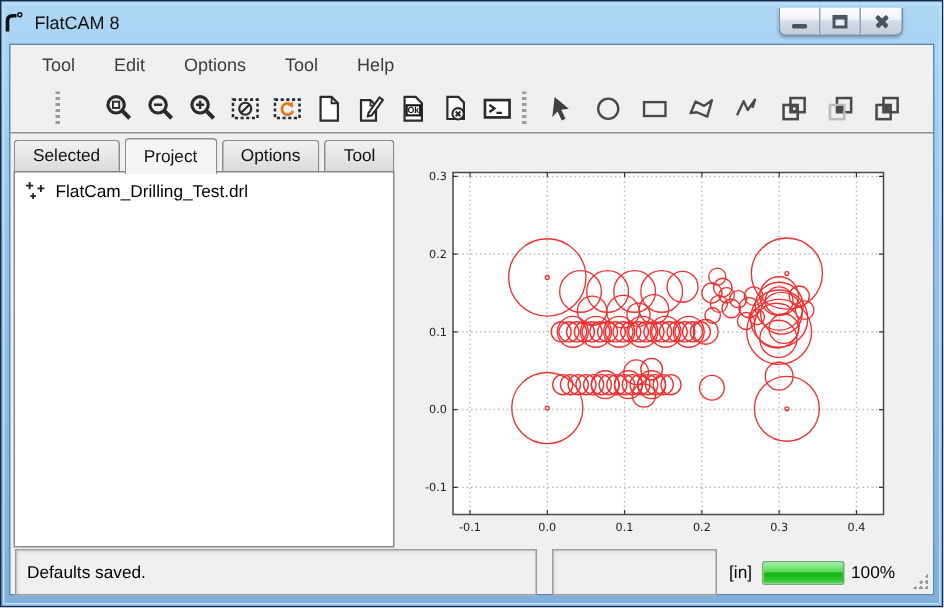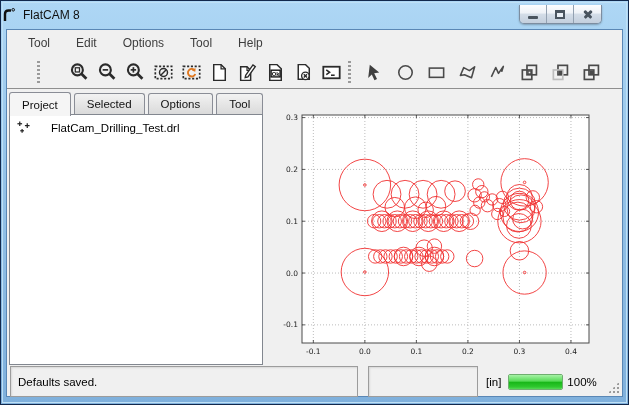--- a/index.html
+++ b/index.html
@@ -44,21 +44,21 @@
   .tool-group.right{gap:5px;margin-left:6px;}
   .tbtn{width:26px;height:26px;display:flex;align-items:center;justify-content:center;border-radius:2px;}
   
   .tabbar{display:flex;align-items:flex-end;height:25px;padding-left:2px;margin-top:1px;}
   .tab{font-size:11.5px;color:#111;padding:4px 12px 5px 12px;margin-right:3px;
     background:linear-gradient(180deg,#f2f2f2,#d9d9d9);
     border:1px solid #8a8d96;border-bottom:none;border-radius:3px 3px 0 0;}
   .tab.active{background:#f5f5f5;padding-top:6px;margin-bottom:-1px;z-index:2;position:relative;}
   
   .tree{position:absolute;left:2px;top:84px;width:254px;bottom:31px;background:#ffffff;border:1px solid #82878f;}
-  .tree-item{display:flex;align-items:center;gap:20px;padding:5px 4px 0 6px;font-size:11.5px;color:#000;}
+  .tree-item{display:flex;align-items:center;gap:6px;padding:5px 4px 0 6px;font-size:11.5px;color:#000;}
   
   .plot{position:absolute;left:262px;top:75px;width:352px;height:260px;background:#f0f0f0;}
   
   .statusbar{position:absolute;left:0;right:0;bottom:0;height:29px;display:flex;align-items:center;padding:0 3px;font-size:11.5px;color:#000;}
   .sunken{height:31px;border:1px solid #9c9c9c;box-shadow:inset 1px 1px 2px rgba(0,0,0,.10);
     background:#f0f0f0;display:flex;align-items:center;padding:12px 7px;}
   .sb-msg{width:348px;}
   .sb-empty{width:110px;margin-left:10px;}
   .sb-units{margin-left:8px;text-align:center;}
   .progress{width:55px;height:16px;margin-left:7px;border:1px solid #6fae6f;border-radius:2px;background:#e6e6e6;overflow:hidden;}
@@ -294,22 +294,22 @@
           </div>
           <div class="tbtn">
             <svg width="21" height="21" viewBox="0 0 20 20">
               <use href="#subtract-icon"></use>
             </svg>
           </div>
         </div>
     </div>
 
     <div class="tabbar">
+        <div class="tab">Selected</div>
         <div class="tab active">Project</div>
-        <div class="tab">Selected</div>
         <div class="tab">Options</div>
         <div class="tab">Tool</div>
       </div>
 
     <div class="tree">
         <div class="tree-item">
           <svg width="15" height="15" viewBox="0 0 16 16">
             <use href="#drill-object-icon"></use>
           </svg>
           <span>FlatCam_Drilling_Test.drl</span>

